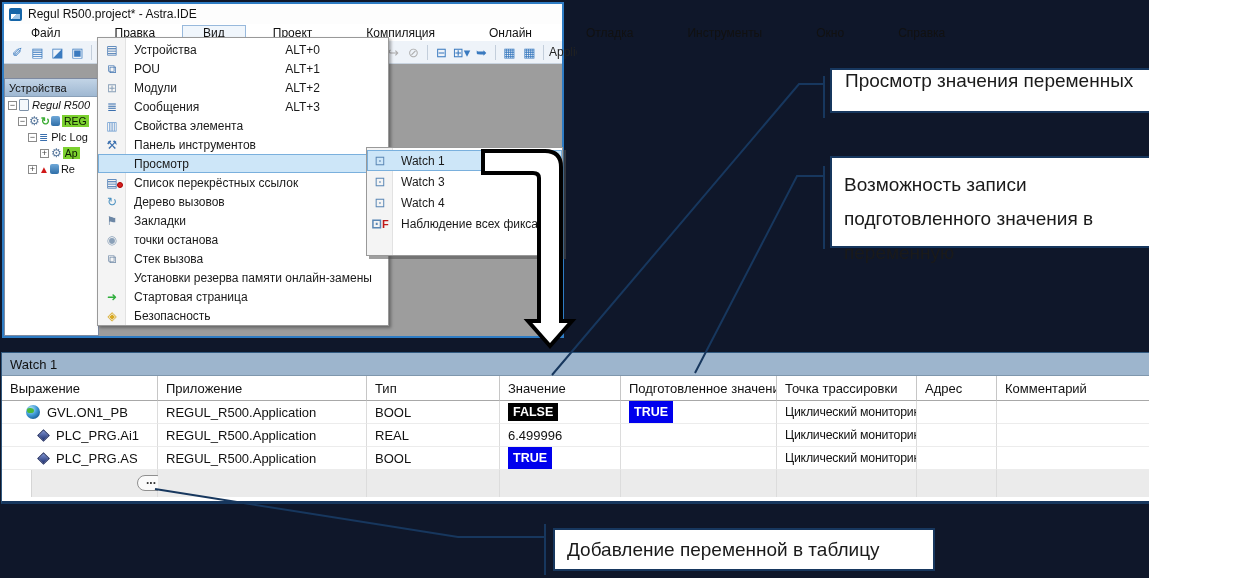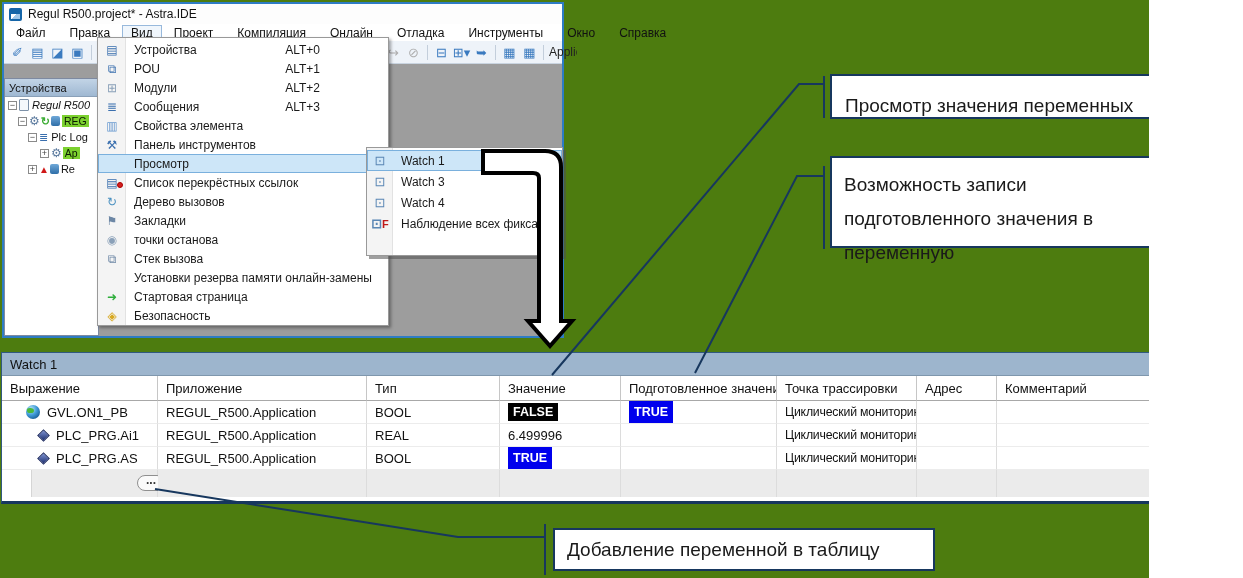--- a/index.html
+++ b/index.html
@@ -1,27 +1,27 @@
 <!DOCTYPE html>
 <html><head>
 <meta charset="utf-8">
 <style>
   html,body{margin:0;padding:0;background:#fff;}
   *{box-sizing:border-box;font-family:"Liberation Sans",sans-serif;}
-  #canvas{position:relative;width:1149px;height:578px;background:#4d7c0f;overflow:hidden;}
+  #canvas{position:relative;width:1149px;height:578px;background:#0f172a;overflow:hidden;}
 
   
   .win{position:absolute;left:2px;top:2px;width:562px;height:336px;border:2px solid #2e7cc4;background:#fff;}
   .titlebar{height:20px;display:flex;align-items:center;padding-left:5px;background:#fdfdfd;}
   .appicon{width:13px;height:13px;background:#1565a8;border-radius:2px;margin-right:6px;position:relative;flex:0 0 auto;}
   .appicon::after{content:"";position:absolute;left:2px;top:6px;width:9px;height:5px;background:linear-gradient(135deg,#fff 40%,#9fc6e8 40%);}
   .title-text{font-size:12px;color:#111;white-space:nowrap;}
   .menubar{height:17px;display:flex;align-items:center;font-size:12px;color:#111;}
-  .mb-item{padding:1px 12px;white-space:nowrap;}
-  .mb-item.active{background:#f0f6fc;border:1px solid #98b9dc;padding:0 8px;}
+  .mb-item{padding:1px 27px;white-space:nowrap;}
+  .mb-item.active{background:#f0f6fc;border:1px solid #98b9dc;padding:0 20px;}
   .toolbar{height:23px;background:#eef3f9;border-bottom:1px solid #c9d4e0;position:relative;display:flex;align-items:center;}
   .tb-group{display:flex;align-items:center;gap:3px;padding-left:5px;}
   .tb-right{position:absolute;left:381px;top:0;height:22px;display:flex;align-items:center;gap:3px;}
   .tbi{width:17px;height:17px;display:flex;align-items:center;justify-content:center;font-size:13px;color:#3a7abf;}
   .tbi.gray{color:#adadad;}
   .tb-sep{width:1px;height:15px;background:#c3cedb;margin:0 2px;}
   .tb-combo{font-size:12px;color:#222;white-space:nowrap;overflow:hidden;max-width:28px;}
   .content{position:absolute;left:0;top:60px;right:0;bottom:0;background:#9d9d9d;}
 
   
@@ -75,21 +75,21 @@
   .globe-ic{width:14px;height:14px;border-radius:50%;background:radial-gradient(circle at 35% 30%,#bfe8f8,#3e9ad8 45%,#1b5e96 80%);flex:0 0 auto;margin-right:7px;position:relative;}
   .globe-ic::after{content:"";position:absolute;left:1px;top:3px;width:7px;height:5px;background:#49b83c;border-radius:40% 60% 50% 50%;}
   .dia-ic{width:9px;height:9px;background:linear-gradient(135deg,#7d93d4,#1e2f6e);border:1px solid #15235a;transform:rotate(45deg);flex:0 0 auto;margin-right:8px;}
   .b-false{background:#000;color:#fff;font-weight:bold;font-size:12.5px;padding:2px 5px;}
   .b-true{background:#0000ed;color:#fff;font-weight:bold;font-size:12.5px;padding:20px 5px;}
   .newcell{position:absolute;left:0;top:0;width:30px;height:100%;background:#fff;border-right:1px solid #d5d5d5;}
   .dots-btn{position:absolute;left:135px;top:5px;width:28px;height:16px;border:1px solid #8f8f8f;border-radius:8px;background:#fafafa;font-size:12px;font-weight:bold;color:#333;line-height:9px;text-align:center;}
 
   
   .callout{position:absolute;border:2px solid #17375e;background:#fff;color:#1a1a1a;font-size:19px;z-index:10;}
-  .co1{left:830px;top:74px;width:329px;height:45px;display:flex;align-items:flex-end;padding-left:13px;}
+  .co1{left:830px;top:68px;width:329px;height:45px;display:flex;align-items:flex-start;padding-left:13px;}
   .co2{left:830px;top:156px;width:336px;height:92px;padding:10px 12px;line-height:34px;}
   .co3{left:553px;top:528px;width:382px;height:43px;display:flex;align-items:center;padding-left:12px;}
 
   .overlay{position:absolute;left:0;top:0;width:1243px;height:578px;z-index:40;pointer-events:none;}
 </style>
 </head>
 <body>
 
 <div id="canvas">
 

